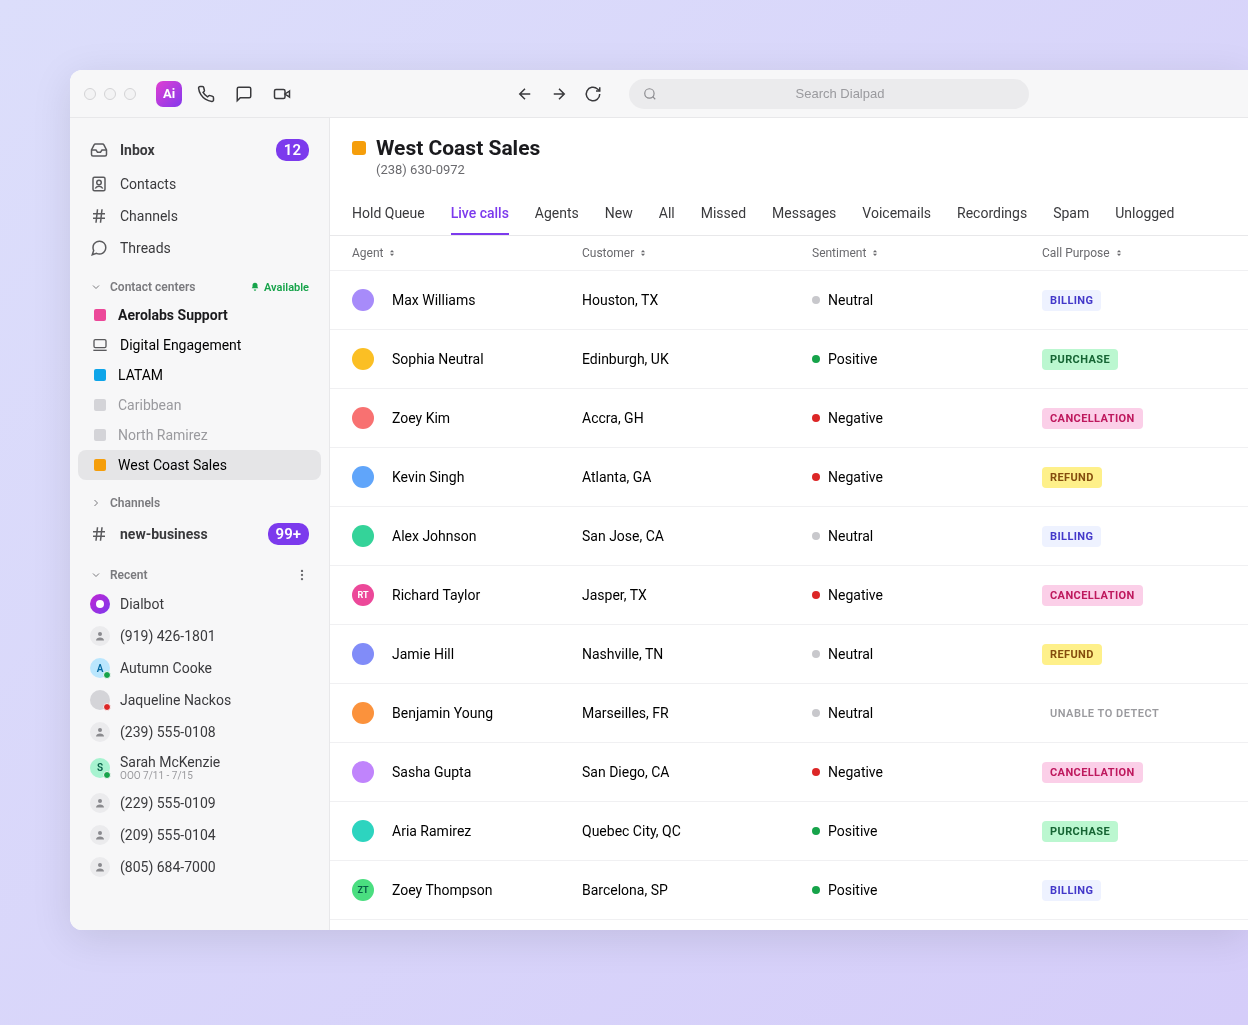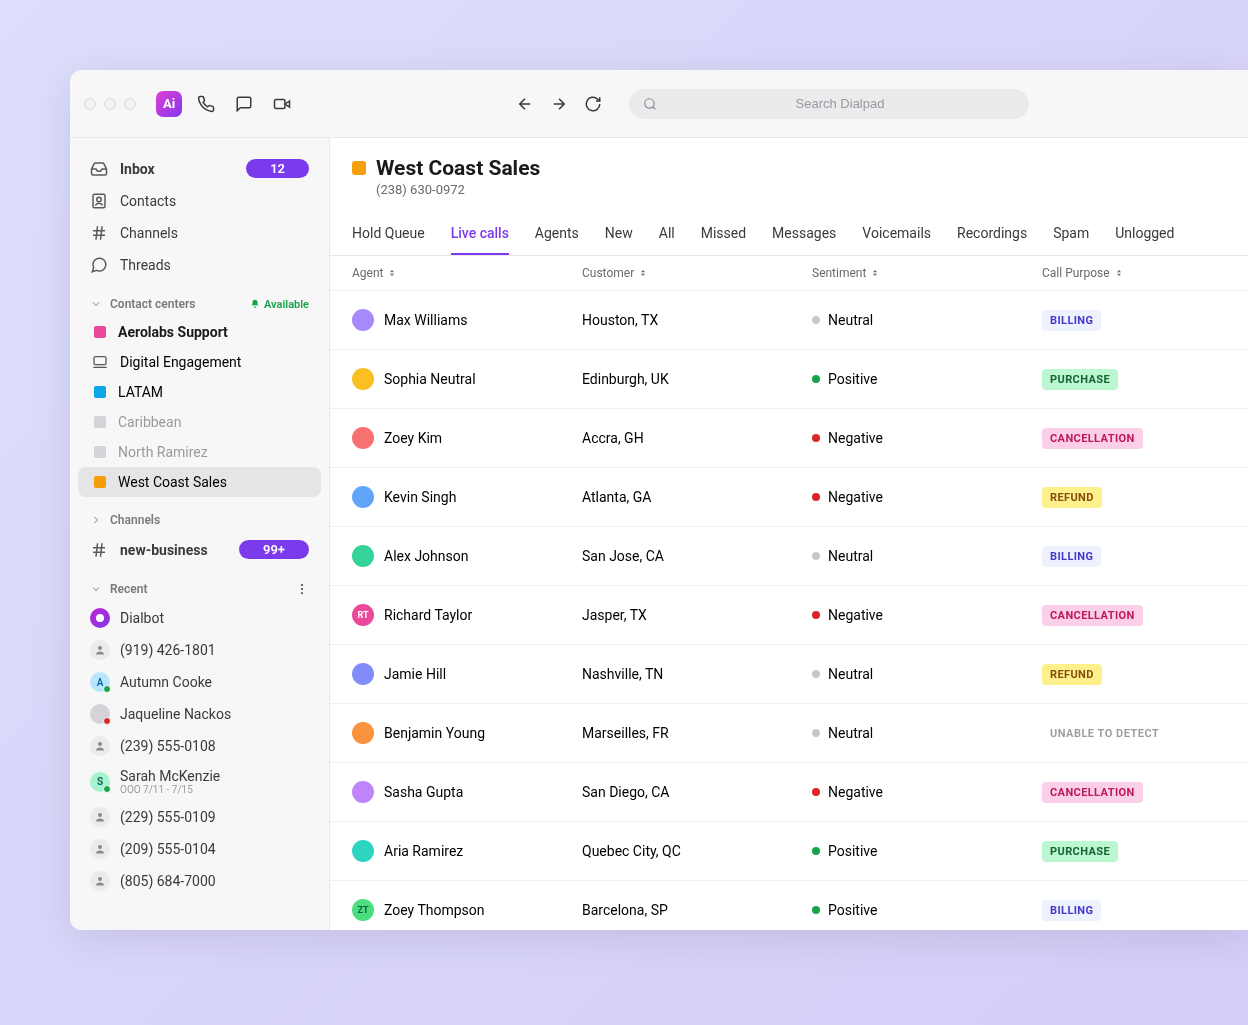--- a/index.html
+++ b/index.html
@@ -13,21 +13,21 @@
 .app-window {
   background: #fff;
   border-radius: 12px 0 0 12px;
   box-shadow: 0 8px 40px rgba(0,0,0,0.1);
   height: 860px;
   display: flex;
   flex-direction: column;
   overflow: hidden;
 }
 .titlebar {
-  height: 68px;
+  height: 48px;
   background: #f7f7f8;
   border-bottom: 1px solid #e8e8ea;
   display: flex;
   align-items: center;
   padding: 0 14px;
   gap: 10px;
 }
 .traffic-lights { display: flex; gap: 8px; margin-right: 10px; }
 .traffic-light {
   width: 12px; height: 12px; border-radius: 50%;
@@ -68,22 +68,22 @@
 .sidebar-row {
   display: flex; align-items: center; padding: 7px 12px;
   border-radius: 8px; cursor: pointer; gap: 12px;
   font-size: 14px; color: #3a3a3d;
 }
 .sidebar-row.bold { font-weight: 700; }
 .sidebar-row .icon { width: 18px; height: 18px; display: flex; align-items: center; justify-content: center; color: #5a5a5d; }
 .sidebar-row .icon svg { width: 18px; height: 18px; }
 .sidebar-row .label { flex: 1; }
 .badge {
-  background: #7c3aed; color: #fff; font-size: 13px; font-weight: 600;
-  padding: 2px 24px; border-radius: 10px; min-width: 22px; text-align: center;
+  background: #7c3aed; color: #fff; font-size: 15px; font-weight: 600;
+  padding: 2px 8px; border-radius: 10px; min-width: 22px; text-align: center;
 }
 .section-header {
   display: flex; align-items: center; padding: 6px 12px; gap: 8px;
   font-size: 12px; color: #7a7a7e; font-weight: 600; margin-top: 10px;
 }
 .section-header .chev { width: 12px; height: 12px; }
 .section-header .status-avail {
   margin-left: auto; color: #16a34a; font-size: 11px; font-weight: 600;
   display: flex; align-items: center; gap: 4px;
 }
@@ -142,21 +142,21 @@
   padding: 10px 22px; font-size: 12px; color: #6a6a6e;
   border-bottom: 1px solid #f0f0f2;
 }
 .th { display: flex; align-items: center; gap: 4px; cursor: pointer; }
 .th svg { width: 10px; height: 10px; }
 .table-row {
   display: grid; grid-template-columns: 230px 230px 230px 1fr;
   padding: 18px 22px; border-bottom: 1px solid #f0f0f2; align-items: center;
   font-size: 14px;
 }
-.agent-cell { display: flex; align-items: center; gap: 10px; }
+.agent-cell { display: flex; align-items: center; gap: 18px; }
 .agent-avatar {
   width: 22px; height: 22px; border-radius: 50%; background: #d4d4d8;
   display: flex; align-items: center; justify-content: center;
   font-size: 9px; font-weight: 700; color: #fff; flex-shrink: 0;
   background-size: cover;
 }
 .agent-avatar.rt { background: #ec4899; }
 .agent-avatar.zt { background: #4ade80; color: #065f46; }
 .sentiment-cell { display: flex; align-items: center; gap: 8px; }
 .sdot { width: 8px; height: 8px; border-radius: 50%; }

